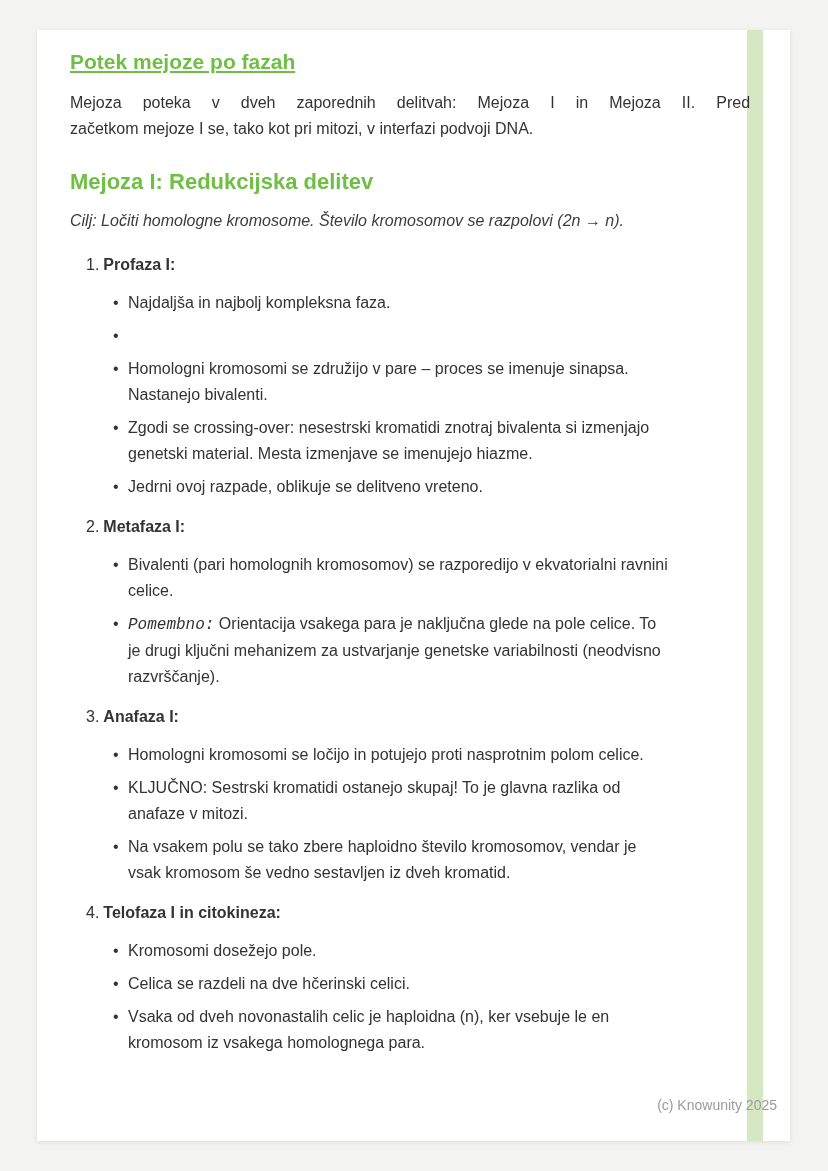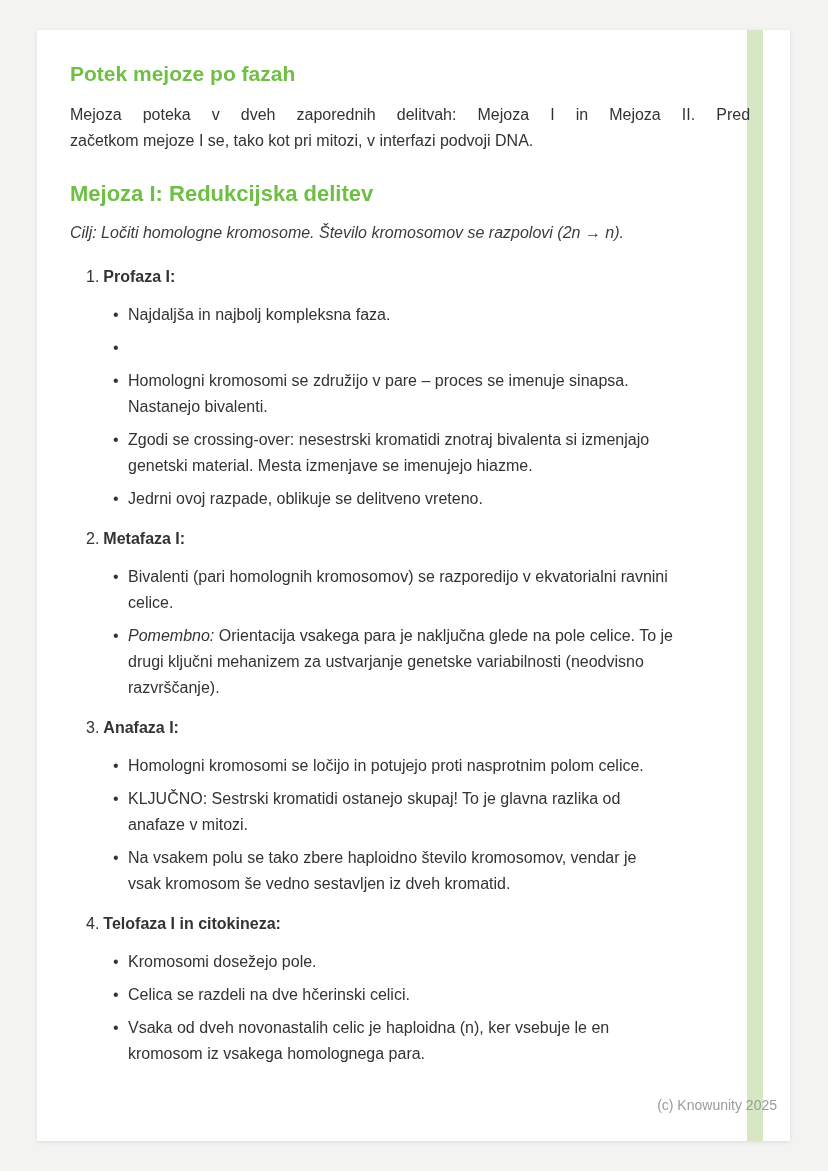--- a/index.html
+++ b/index.html
@@ -30,41 +30,42 @@
     z-index:0;
   }
   .content{
     position:relative;z-index:1;
     padding:14px 40px 0 33px;
     font-size:16px;line-height:26px;
   }
   h1{
     color:var(--accent,#6fbf44);
     font-size:21px;line-height:28px;font-weight:700;
-    margin:16px 0 14px 0;
+    margin:4px 0 14px 0;
+    text-decoration:underline;
   }
   .intro{margin:0 0 28px 0;}
   .intro .line{display:block;}
   .intro .line.just{text-align:justify;text-align-last:justify;}
   h2{
     color:var(--accent,#6fbf44);
     font-size:22px;line-height:24px;font-weight:700;
     margin:0 0 14px 0;
   }
   .goal{font-style:italic;margin:0 0 18px 0;color:#3c3c3c;}
   .phase{margin-top:14px;margin-left:8px;}
   .phase-title{padding-left:8px;}
   .phase-title .num{margin-right:4px;}
   .phase-title strong{font-weight:700;}
   .bullets{margin-top:12px;padding-left:35px;}
   .bullet{display:flex;margin:7px 0;}
   .dot{flex:0 0 15px;width:15px;}
   .bullet-text{max-width:545px;}
   strong{font-weight:400;}
-  em{font-style:italic;}
+  em{font-style:italic;font-family:Liberation Mono, monospace;}
   .footer{
     position:absolute;right:13px;bottom:28px;z-index:2;
     font-size:14px;color:var(--muted,#9b9b9b);
   }
 </style>
 </head>
 <body>
 
 <div class="sheet">
   <div class="stripe"></div>

